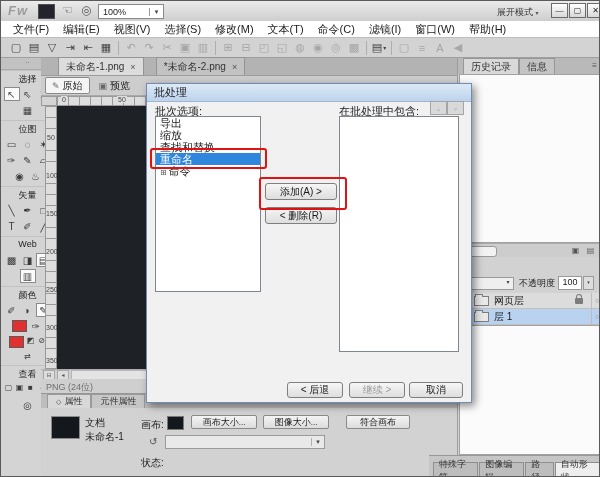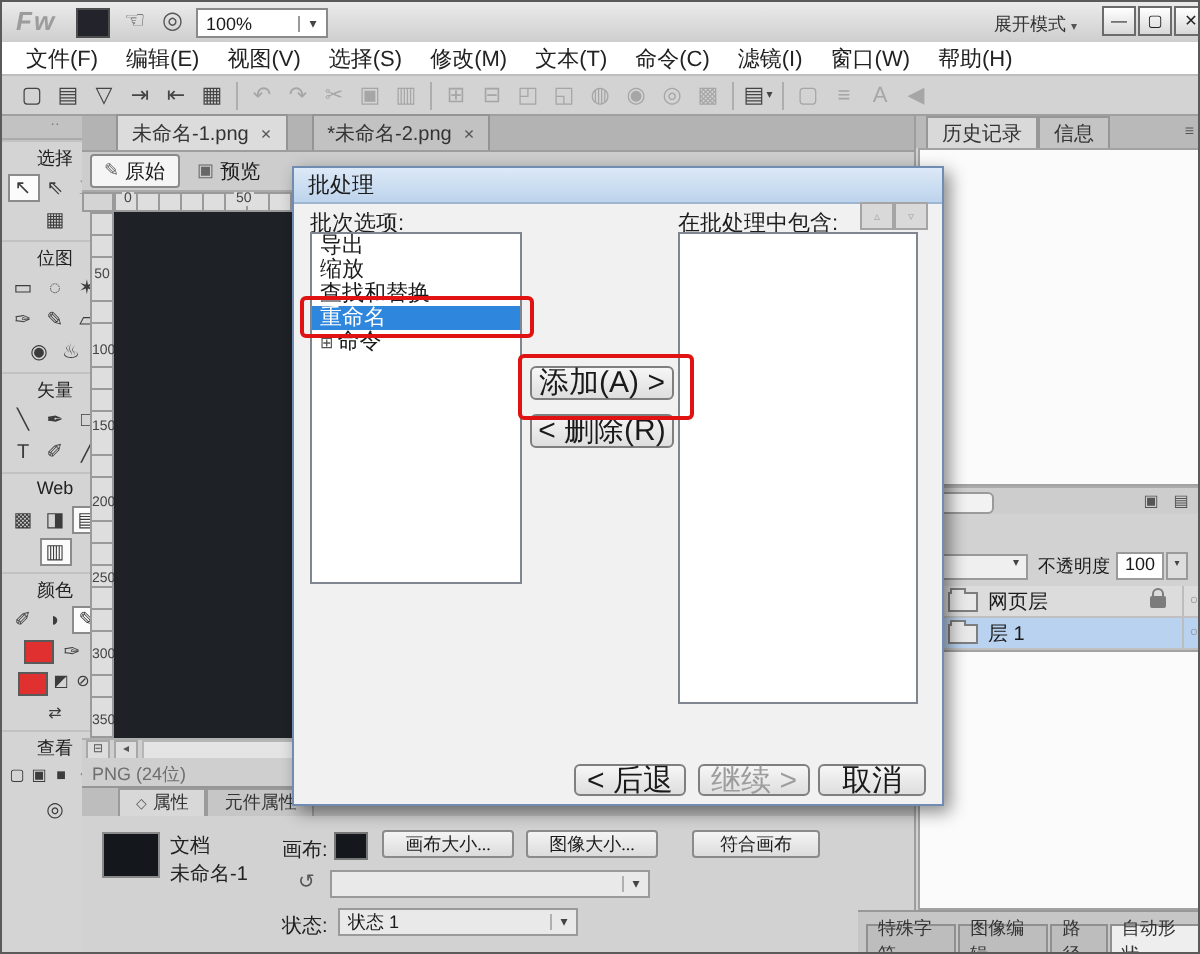--- a/index.html
+++ b/index.html
@@ -58,21 +58,21 @@
   .vr-num{left:45px;font-size:7px;color:#444;background:#dedede;width:10px;text-align:center;}
   .viewport{left:56px;top:105px;width:400px;height:263px;background:#6f6f6f;}
   .canvas{position:absolute;left:0;top:0;width:90px;height:263px;background:#1e2227;}
   .scrollstrip{left:40px;top:368px;width:416px;height:10px;background:#cfcfcf;border-top:1px solid #b0b0b0;display:flex;align-items:center;box-sizing:border-box;}
   .ss-btn{width:10px;height:8px;font-size:6px;color:#555;display:flex;align-items:center;justify-content:center;border:1px solid #a8a8a8;background:#ddd;margin-left:2px;}
   .ss-track{flex:1;height:8px;background:#e4e4e4;border:1px solid #b6b6b6;margin:0 2px;}
   .statusrow{left:40px;top:378px;width:416px;height:14px;background:#cfcfcf;}
   .fmt{position:absolute;left:5px;top:2px;font-size:9px;color:#6e6e6e;}
   
   .props{left:40px;top:392px;width:416px;height:85px;background:#d2d2d2;border-top:1px solid #969696;box-sizing:border-box;}
-  .ptabs{height:14px;background:#bdbdbd;display:flex;align-items:flex-end;padding-left:18px;}
+  .ptabs{height:14px;background:#bdbdbd;display:flex;align-items:flex-end;padding-left:6px;}
   .ptab{height:13px;display:flex;align-items:center;padding:0 8px;font-size:9px;background:#c6c6c6;border:1px solid #9a9a9a;border-bottom:none;color:#333;}
   .ptab.active{background:#d8d8d8;}
   .ptab .dia{font-size:7px;margin-right:3px;color:#555;}
   .pthumb{left:10px;top:22px;width:27px;height:21px;background:#14181c;border:1px solid #8a8a8a;}
   .plabel{font-size:10px;color:#222;}
   .pbtn{height:14px;border:1px solid #8a8a8a;border-radius:2px;background:linear-gradient(#f4f4f4,#dcdcdc);
         display:flex;align-items:center;justify-content:center;font-size:9px;padding:0 6px;box-sizing:border-box;font-family:Liberation Serif, serif;}
   .pswatch{width:15px;height:12px;background:#14181c;border:1px solid #777;}
   .pdrop{height:14px;background:#e9e9e9;border:1px solid #9a9a9a;display:flex;align-items:center;box-sizing:border-box;font-size:9px;}
   .pdrop .val{flex:1;padding-left:4px;}
@@ -110,21 +110,21 @@
   .dialog{left:145px;top:82px;width:324px;height:318px;background:#f1f1f1;border:1px solid #708cb0;
           box-shadow:3px 3px 8px rgba(0,0,0,0.45);z-index:30;}
   .dlg-title{height:17px;background:linear-gradient(#dce9f7,#bdd3ec);border-bottom:1px solid #9fb6d2;
              display:flex;align-items:center;padding-left:7px;font-size:11px;color:#1c1c1c;}
   .dlg-label{font-size:11px;color:#1c1c1c;}
   .listbox{background:#fff;border:1px solid #7f868f;box-sizing:border-box;overflow:hidden;}
   .opt{height:12px;line-height:12px;font-size:11px;padding-left:4px;white-space:nowrap;}
   .opt.selected{background:#2f86dd;color:#fff;}
   .opt .expander{font-size:8px;color:#555;margin-right:2px;}
   .dlg-btn{border:1px solid #7f7f7f;border-radius:3px;background:linear-gradient(#f6f6f6,#dedede);
-           display:flex;align-items:center;justify-content:center;font-size:15px;box-sizing:border-box;}
+           display:flex;align-items:center;justify-content:center;font-size:10px;box-sizing:border-box;}
   .dlg-btn.dis{color:#9d9d9d;}
   .udbtn{width:15px;height:12px;border:1px solid #a5a5a5;background:#d9d9d9;color:#aaa;font-size:6px;
          display:inline-flex;align-items:center;justify-content:center;margin-left:1px;}
   .annotation{border:2px solid #e01212;border-radius:3px;z-index:31;pointer-events:none;}
 </style>
 </head>
 <body>
 
 <div id="app">
 
@@ -327,24 +327,20 @@
     <div class="pswatch abs" style="left:126px;top:22px;"></div>
     <div class="pbtn abs" style="left:150px;top:21px;width:66px;">画布大小...</div>
     <div class="pbtn abs" style="left:222px;top:21px;width:66px;">图像大小...</div>
     <div class="pbtn abs" style="left:305px;top:21px;width:64px;">符合画布</div>
     <span class="plabel abs" style="left:108px;top:42px;color:#555;">↺</span>
     <div class="pdrop abs" style="left:124px;top:41px;width:160px;">
       <span class="val"></span>
       <span class="dd">▾</span>
     </div>
     <span class="plabel abs" style="left:100px;top:62px;">状态:</span>
-    <div class="pdrop abs" style="left:128px;top:60px;width:120px;">
-      <span class="val">状态 1</span>
-      <span class="dd">▾</span>
-    </div>
   </div>
 
   <div class="rightcol abs">
     <div class="rtabs">
       <div class="rtab active">
           <span>历史记录</span>
         </div>
       <div class="rtab">
           <span>信息</span>
         </div>

